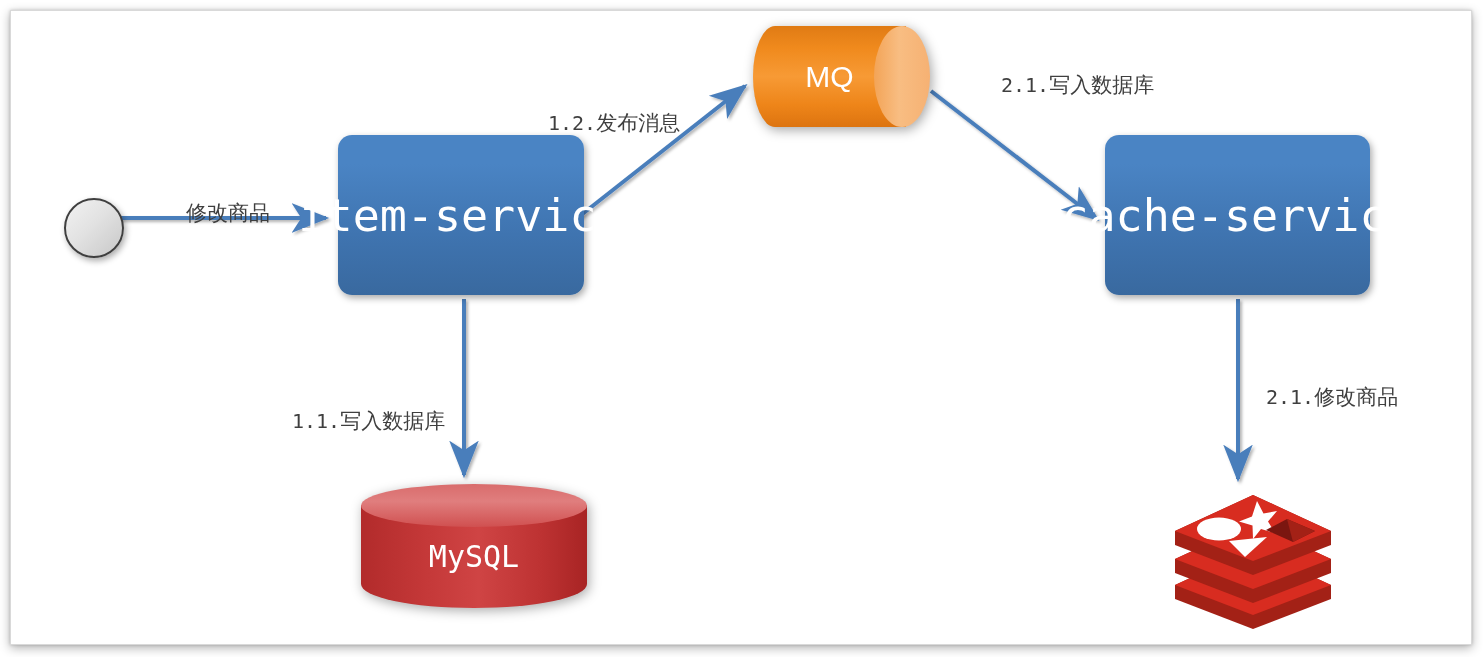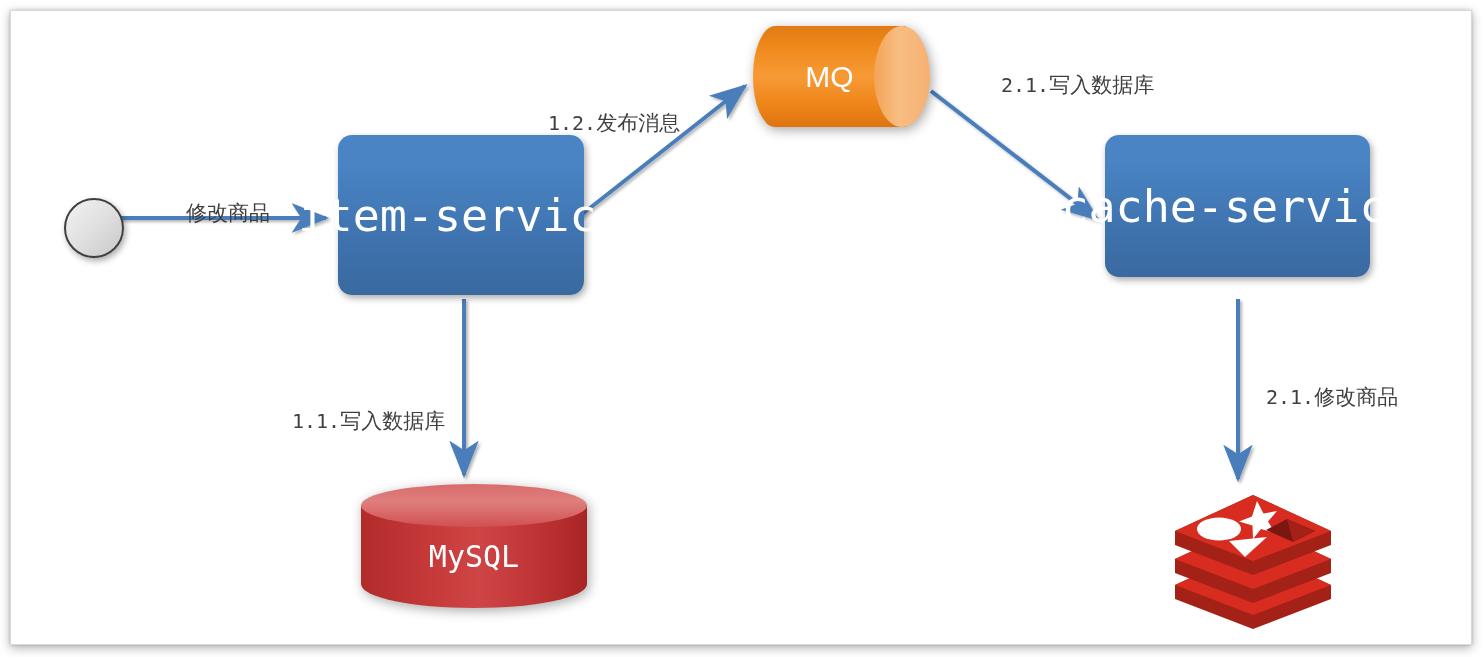--- a/index.html
+++ b/index.html
@@ -43,21 +43,21 @@
   }
   .svc-box .svc-label {
     color: #ffffff;
     font-family: "DejaVu Sans Mono", "Liberation Mono", monospace;
     font-size: 45px;
     letter-spacing: 0px;
     white-space: nowrap;
   }
 
   #item-service { left: 327px; top: 124px; width: 246px; height: 160px; }
-  #cache-service { left: 1094px; top: 124px; width: 265px; height: 142px; }
+  #cache-service { left: 1094px; top: 124px; width: 265px; height: 160px; }
 
   
   #mq-shape {
     position: absolute;
     left: 742px;
     top: 15px;
     width: 180px;
     height: 101px;
     filter: drop-shadow(2px 3px 6px rgba(0,0,0,0.35));
   }

